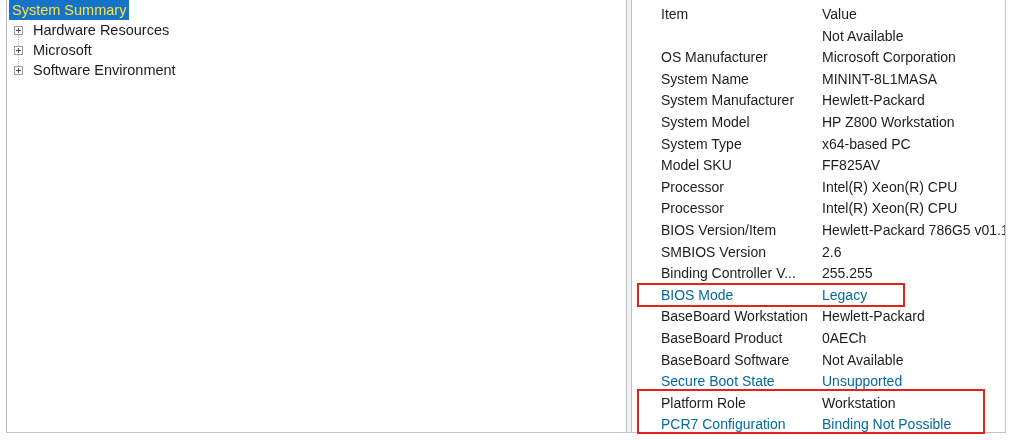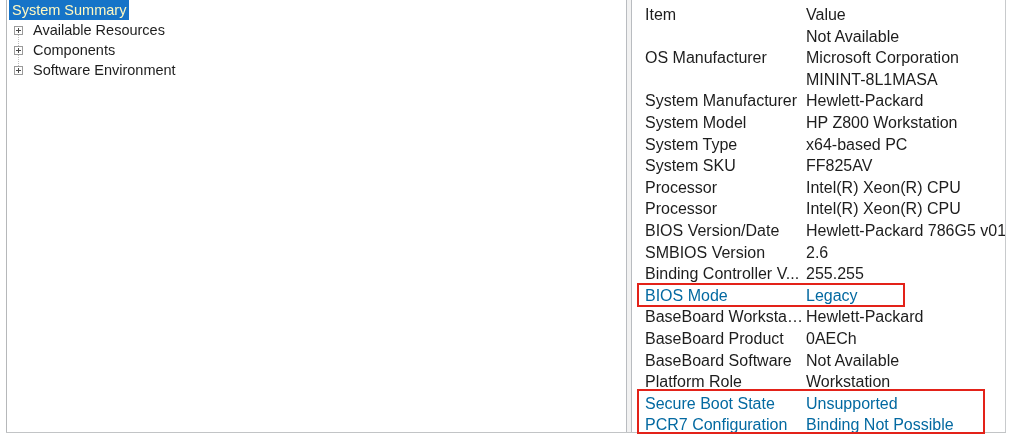--- a/index.html
+++ b/index.html
@@ -71,21 +71,21 @@
   .tree-node .tn-label {
     display: inline-block;
     padding: 0 3px;
   }
 
   .tree-node.root {
     padding-left: 2px;
   }
   .tree-node.root .tn-label {
     background: #1674c8;
-    color: #fef9c3;
+    color: #fde047;
   }
 
   .tree-node.child {
     padding-left: 7px;
   }
 
   
   .expander {
     position: relative;
     display: inline-block;
@@ -174,22 +174,23 @@
     position: absolute;
     left: 0;
     top: 4px;
     width: 372px;
   }
 
   .row {
     position: relative;
     height: 21.6px;
     white-space: nowrap;
-    font-size: 16px;
+    font-size: 14px;
     color: #1d1d1d;
+    margin-left: 16px;
   }
 
   .cell-item {
     position: absolute;
     left: 12px;
     top: 0;
     width: 160px;
     line-height: 21.6px;
     overflow: hidden;
     text-overflow: ellipsis;
@@ -248,25 +249,25 @@
 
   <div id="tree-pane">
 
     <div class="tree-connectors"></div>
 
     <div class="tree-node root">
       <span class="tn-label">System Summary</span>
     </div>
 
     <div class="tree-node child">
-      <span class="expander"></span><span class="tn-label">Available Resources</span>
+      <span class="expander"></span><span class="tn-label">Hardware Resources</span>
     </div>
 
     <div class="tree-node child">
-      <span class="expander"></span><span class="tn-label">Components</span>
+      <span class="expander"></span><span class="tn-label">Microsoft</span>
     </div>
 
     <div class="tree-node child">
       <span class="expander"></span><span class="tn-label">Software Environment</span>
     </div>
 
   </div>
 
   <div class="splitter-a"></div>
   <div class="splitter-gap"></div>
@@ -281,48 +282,49 @@
       </div>
 
     <div class="row">
           <span class="cell-value">Not Available</span>
         </div>
         <div class="row">
           <span class="cell-item">OS Manufacturer</span>
           <span class="cell-value">Microsoft Corporation</span>
         </div>
         <div class="row">
+          <span class="cell-item">System Name</span>
           <span class="cell-value">MININT-8L1MASA</span>
         </div>
         <div class="row">
           <span class="cell-item">System Manufacturer</span>
           <span class="cell-value">Hewlett-Packard</span>
         </div>
         <div class="row">
           <span class="cell-item">System Model</span>
           <span class="cell-value">HP Z800 Workstation</span>
         </div>
         <div class="row">
           <span class="cell-item">System Type</span>
           <span class="cell-value">x64-based PC</span>
         </div>
         <div class="row">
-          <span class="cell-item">System SKU</span>
+          <span class="cell-item">Model SKU</span>
           <span class="cell-value">FF825AV</span>
         </div>
         <div class="row">
           <span class="cell-item">Processor</span>
           <span class="cell-value"><span>Intel(R) Xeon(R) CPU</span><span class="gap"></span></span>
         </div>
         <div class="row">
           <span class="cell-item">Processor</span>
           <span class="cell-value"><span>Intel(R) Xeon(R) CPU</span><span class="gap"></span></span>
         </div>
         <div class="row">
-          <span class="cell-item">BIOS Version/Date</span>
+          <span class="cell-item">BIOS Version/Item</span>
           <span class="cell-value">Hewlett-Packard 786G5 v01.17, 8/</span>
         </div>
         <div class="row">
           <span class="cell-item">SMBIOS Version</span>
           <span class="cell-value">2.6</span>
         </div>
         <div class="row">
           <span class="cell-item">Binding Controller V...</span>
           <span class="cell-value">255.255</span>
         </div>
@@ -335,28 +337,28 @@
           <span class="cell-value">Hewlett-Packard</span>
         </div>
         <div class="row">
           <span class="cell-item">BaseBoard Product</span>
           <span class="cell-value">0AECh</span>
         </div>
         <div class="row">
           <span class="cell-item">BaseBoard Software</span>
           <span class="cell-value">Not Available</span>
         </div>
-        <div class="row">
-          <span class="cell-item">Platform Role</span>
-          <span class="cell-value">Workstation</span>
-        </div>
         <div class="row flagged">
           <span class="cell-item">Secure Boot State</span>
           <span class="cell-value">Unsupported</span>
         </div>
+        <div class="row">
+          <span class="cell-item">Platform Role</span>
+          <span class="cell-value">Workstation</span>
+        </div>
         <div class="row flagged">
           <span class="cell-item">PCR7 Configuration</span>
           <span class="cell-value">Binding Not Possible</span>
         </div>
       </div>
   </div>
 
   <div class="annot-box" id="annot-bios-mode"></div>
   <div class="annot-box" id="annot-secure-boot"></div>
 

